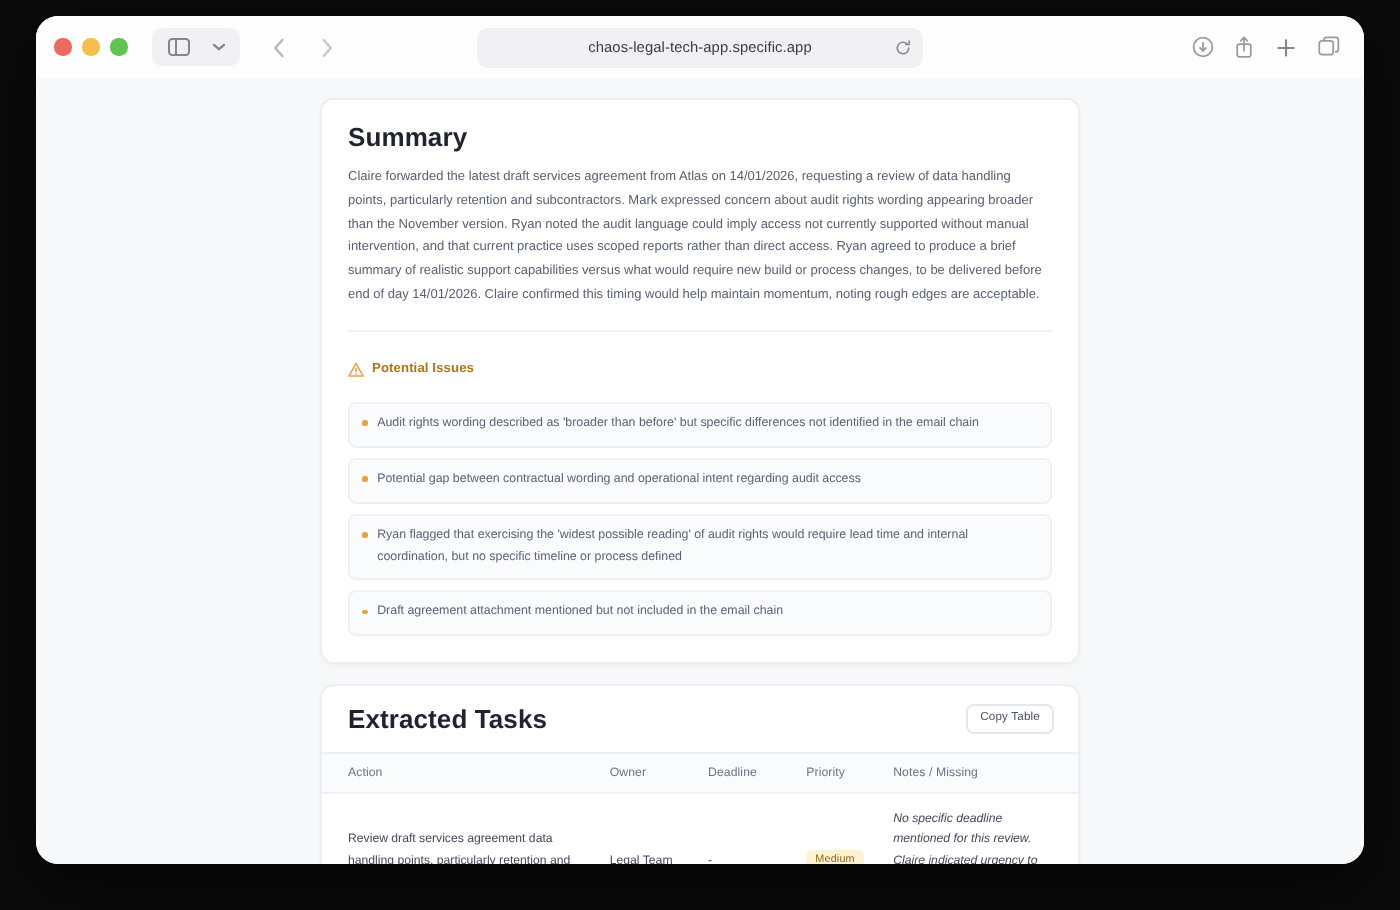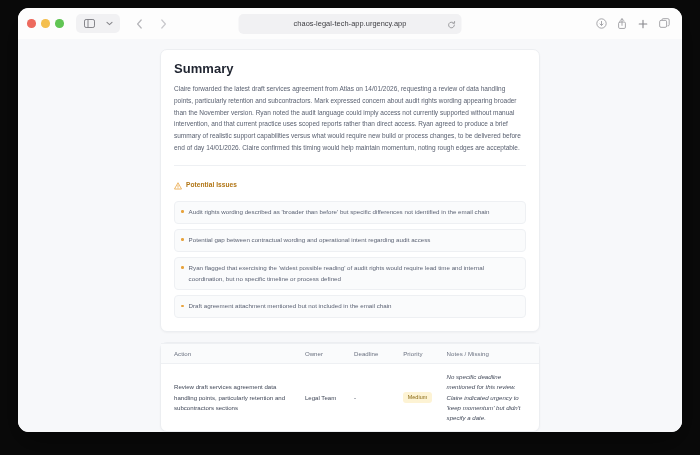--- a/index.html
+++ b/index.html
@@ -268,21 +268,21 @@
           <svg width="10" height="11" viewBox="0 0 10 11" fill="none" stroke="#9a9a9e" stroke-width="0.9">
             <rect x="0.6" y="0.6" width="8.8" height="9.8" rx="1.4"></rect>
             <line x1="2.6" y1="3.2" x2="7.4" y2="3.2"></line>
             <line x1="2.6" y1="5.2" x2="7.4" y2="5.2"></line>
           </svg>
         </div>
       </div>
 
       <div class="urlbar-wrap">
         <div class="urlbar">
-          <span class="url-text">chaos-legal-tech-app.urgency.app</span>
+          <span class="url-text">chaos-legal-tech-app.specific.app</span>
           <span class="reload">
             <svg width="8" height="8" viewBox="0 0 10 10" fill="none" stroke="#8a8a8e" stroke-width="1" stroke-linecap="round">
               <path d="M8.6 5 A3.6 3.6 0 1 1 7.4 2.3"></path>
               <path d="M8.9 0.6 L8.9 2.8 L6.7 2.8"></path>
             </svg>
           </span>
         </div>
       </div>
 
       <div class="right-icons">
@@ -346,20 +346,24 @@
               <span class="txt">Ryan flagged that exercising the 'widest possible reading' of audit rights would require lead time and internal coordination, but no specific timeline or process defined</span>
             </div>
             <div class="issue">
               <span class="dot"></span>
               <span class="txt">Draft agreement attachment mentioned but not included in the email chain</span>
             </div>
           </div>
         </div>
 
         <div class="card">
+          <div class="tasks-head">
+            <span class="card-title">Extracted Tasks</span>
+            <button class="copy-btn">Copy Table</button>
+          </div>
 
           <table class="tasks">
             <colgroup>
               <col class="col-action">
                 <col class="col-owner">
                 <col class="col-deadline">
                 <col class="col-priority">
                 <col class="col-notes">
             </colgroup>
             <thead>

